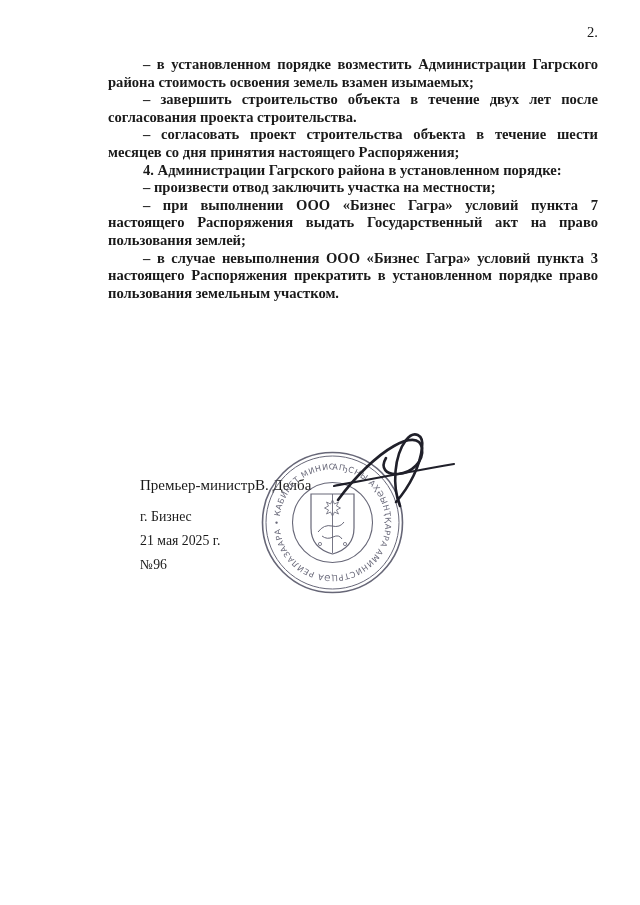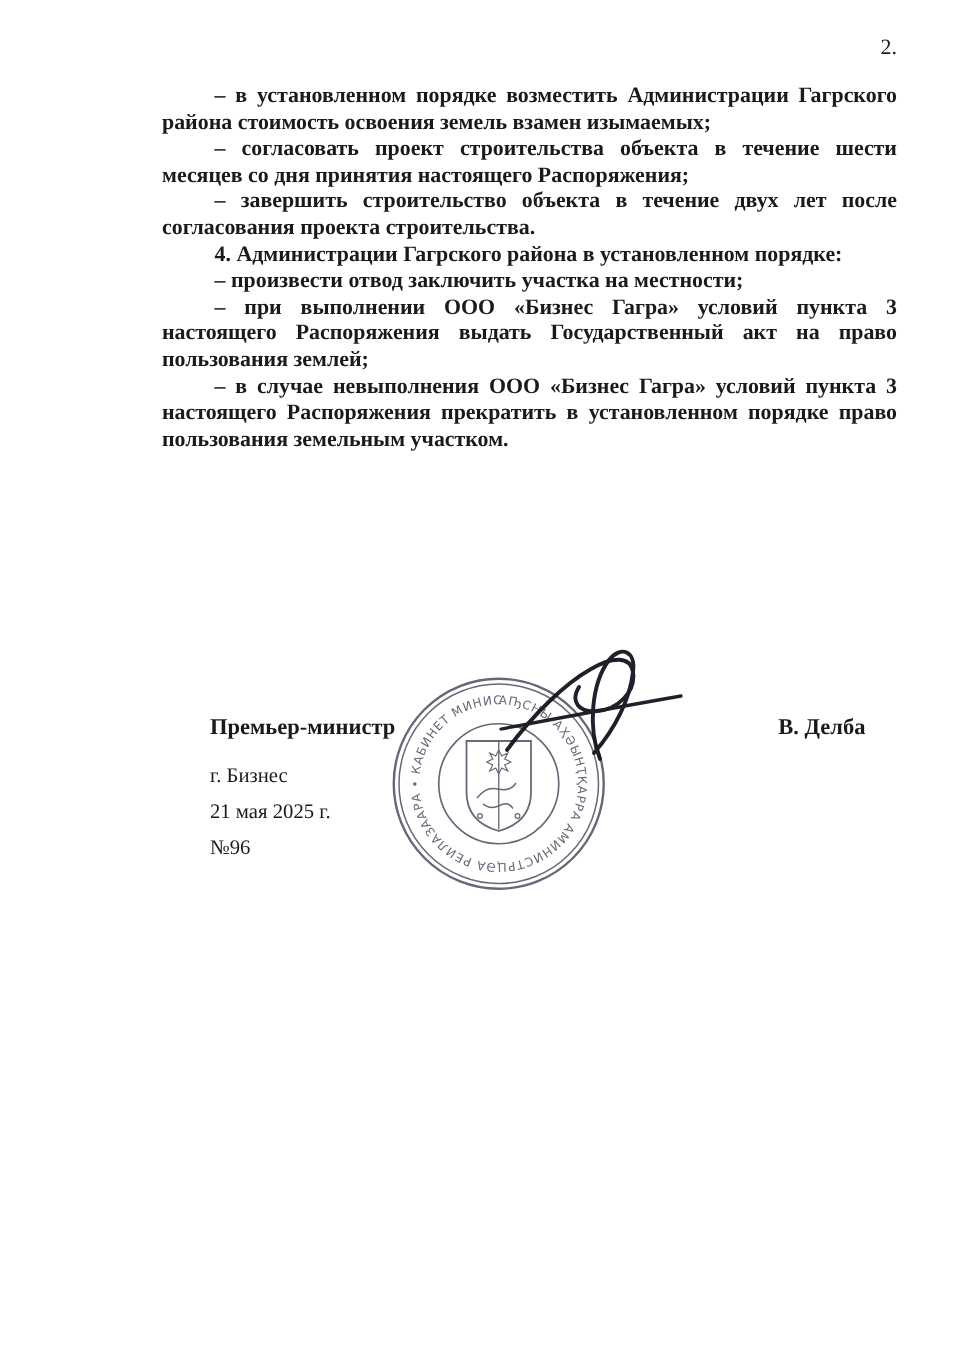--- a/index.html
+++ b/index.html
@@ -29,23 +29,22 @@
     font-weight: bold;
   }
   .body-text p {
     margin: 0;
     text-indent: 35px;
   }
   .sig-row {
     position: absolute;
     left: 140px; right: 63px; top: 477px;
     display: flex;
-    justify-content: space-between;
     font-size: 15px;
-    font-weight: bold;
+    font-weight: normal;
   }
   .meta {
     position: absolute;
     left: 140px; top: 508px;
     font-size: 13.8px;
   }
   .meta div { margin-bottom: 7px; line-height: 17px; }
   .seal {
     position: absolute;
     left: 250px; top: 440px;
@@ -58,25 +57,25 @@
 </style>
 </head>
 <body>
 
 <div class="page">
 
   <div class="page-number">2.</div>
 
   <div class="body-text">
     <p>– в установленном порядке возместить Администрации Гагрского района стоимость освоения земель взамен изымаемых;</p>
+    <p>– завершить строительство объекта в течение двух лет после согласования проекта строительства.</p>
     <p>– согласовать проект строительства объекта в течение шести месяцев со дня принятия настоящего Распоряжения;</p>
-    <p>– завершить строительство объекта в течение двух лет после согласования проекта строительства.</p>
     <p>4. Администрации Гагрского района в установленном порядке:</p>
     <p>– произвести отвод заключить участка на местности;</p>
-    <p>– при выполнении ООО «Бизнес Гагра» условий пункта 3 настоящего Распоряжения выдать Государственный акт на право пользования землей;</p>
+    <p>– при выполнении ООО «Бизнес Гагра» условий пункта 7 настоящего Распоряжения выдать Государственный акт на право пользования землей;</p>
     <p>– в случае невыполнения ООО «Бизнес Гагра» условий пункта 3 настоящего Распоряжения прекратить в установленном порядке право пользования земельным участком.</p>
   </div>
 
   <div class="sig-row">
     <span>Премьер-министр</span>
     <span>В. Делба</span>
   </div>
 
   <div class="meta">
     <div>г. Бизнес</div>

